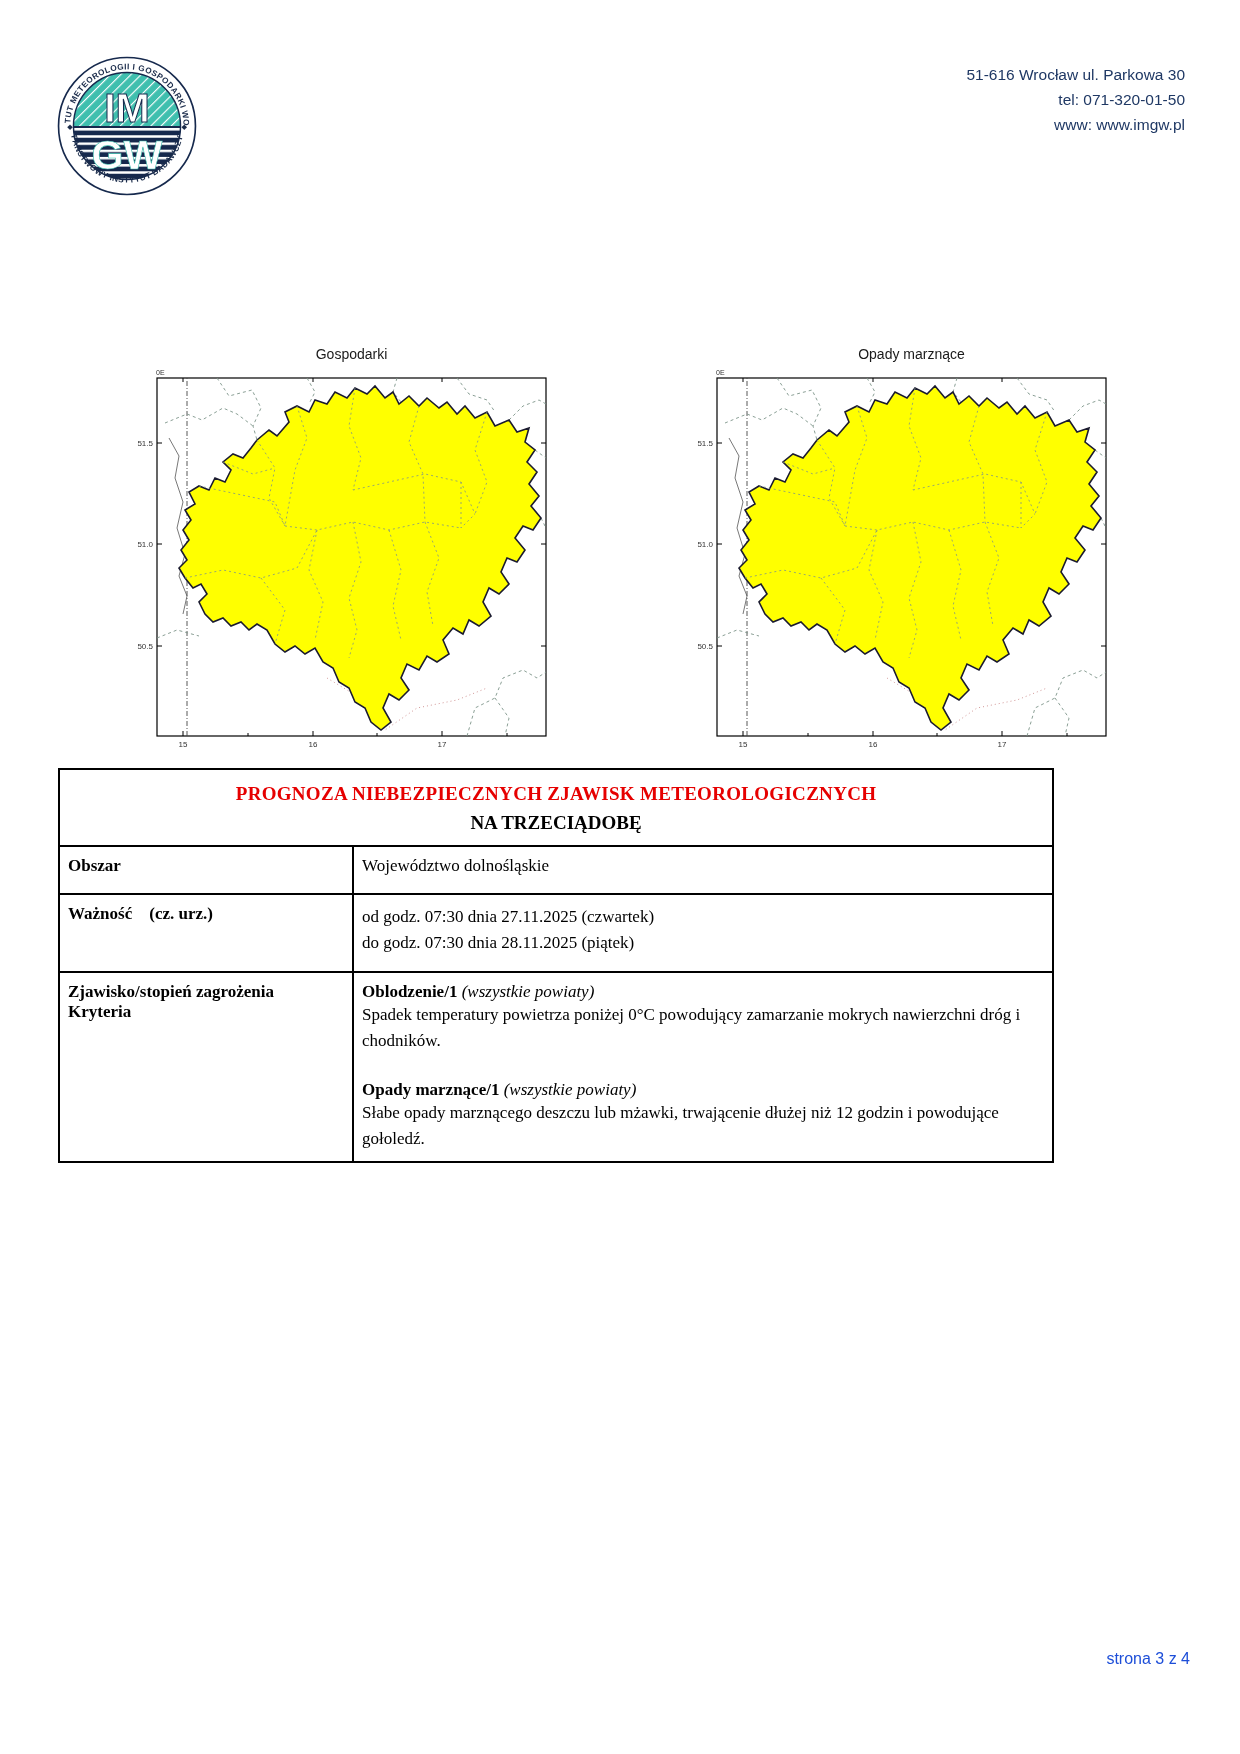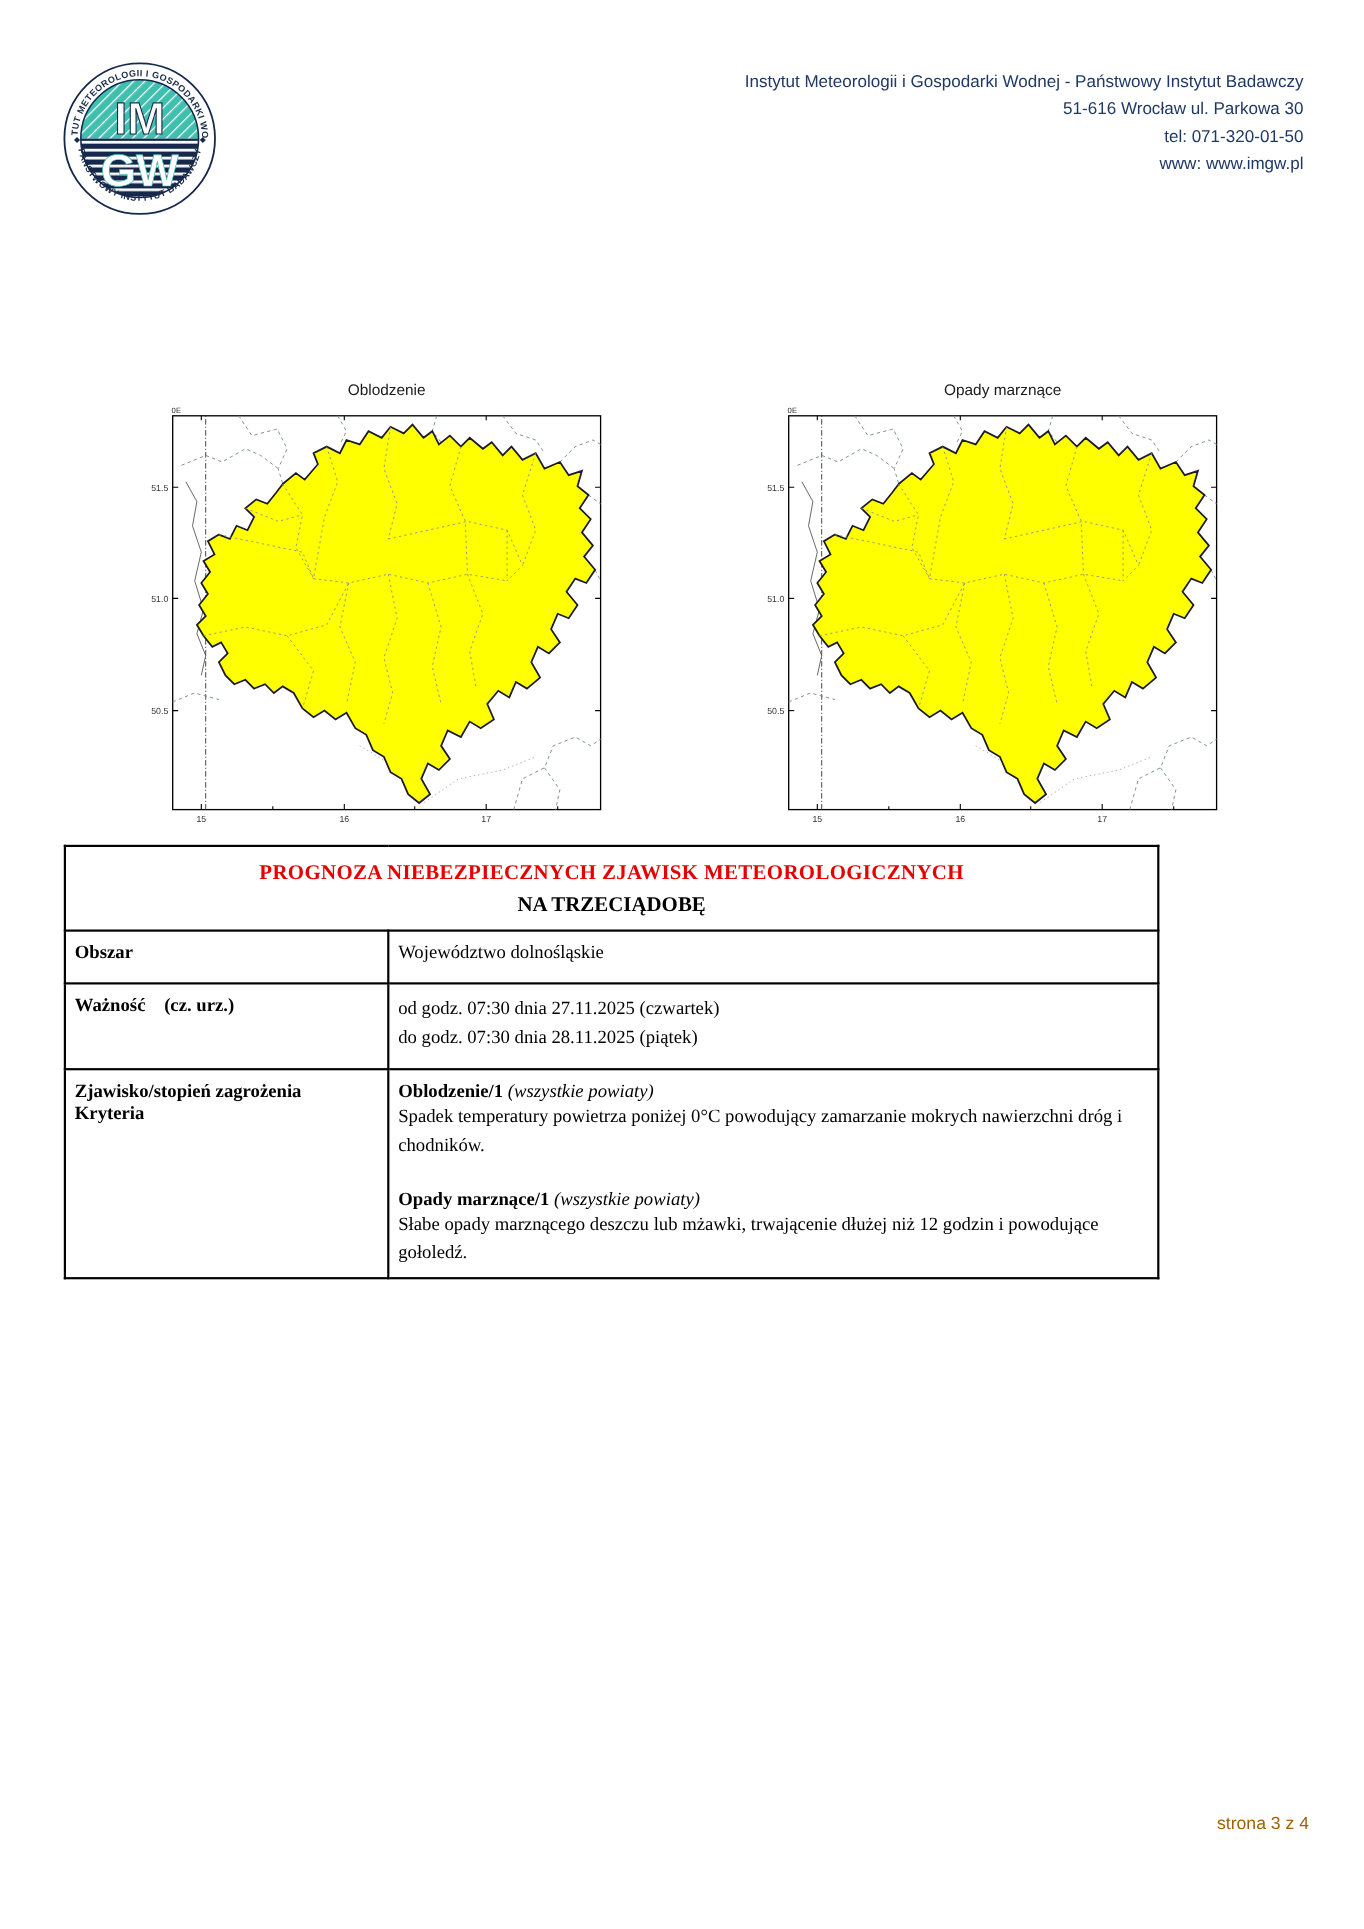--- a/index.html
+++ b/index.html
@@ -36,21 +36,21 @@
   .val-line { line-height:26px; }
   .phen-name { font-weight:bold; }
   .phen-scope { font-style:italic; }
   .phen-desc { line-height:26px; }
   .phen-gap { height:26px; }
   .row-obszar td { height:48px; }
   .row-waznosc td { height:78px; }
   .row-zjawisko td { height:176px; }
 
   
-  .footer-page { position:absolute; right:50px; top:1650px; font-size:16px; color:#a16207; }
+  .footer-page { position:absolute; right:50px; top:1650px; font-size:16px; color:#1d4ed8; }
 </style>
 </head>
 <body>
 
 <div class="page">
 
   <div class="logo-wrap">
     <svg width="140" height="140" viewBox="0 0 136 136">
       <defs>
         <pattern id="diagStripes" width="7" height="7" patternUnits="userSpaceOnUse" patternTransform="rotate(45 0 0)">
@@ -80,28 +80,27 @@
         <textPath href="#arcBottom" startOffset="50%" text-anchor="middle">PAŃSTWOWY INSTYTUT BADAWCZY</textPath>
       </text>
       <text x="68" y="64" text-anchor="middle" font-family="Liberation Sans, sans-serif" font-size="40" font-weight="bold" fill="#ffffff" stroke="#16294d" stroke-width="1">IM</text>
       <text x="68" y="110" text-anchor="middle" font-family="Liberation Sans, sans-serif" font-size="40" font-weight="bold" fill="#ffffff" stroke="#3fbfae" stroke-width="0.6">GW</text>
       <text x="10" y="71" font-size="7" fill="#1a2b4a">◆</text>
       <text x="121" y="71" font-size="7" fill="#1a2b4a">◆</text>
     </svg>
   </div>
 
   <div class="contact">
-    <div class="org-line1">Instytut Meteorologii i Gospodarki Wodnej - Państwowy Instytut Badawczy</div>
     <div>51-616 Wrocław ul. Parkowa 30</div>
     <div>tel: 071-320-01-50</div>
     <div>www: www.imgw.pl</div>
   </div>
 
   <div class="map-block map-left">
-    <div class="map-title">Oblodzenie</div>
+    <div class="map-title">Gospodarki</div>
     <svg class="map-svg" width="450" height="410" viewBox="0 0 450 410">
       <defs>
         <g id="mapContent">
 
           <line x1="30" y1="0" x2="30" y2="358" stroke="#444" stroke-width="0.9" stroke-dasharray="1,2,5,2"></line>
 
           <path d="M 12 60 L 22 78 L 18 100 L 26 124 L 20 150 L 28 176 L 22 198 L 30 218 L 26 236" fill="none" stroke="#555" stroke-width="0.8"></path>
 
           <path d="M 60 0 L 72 18 L 95 12 L 104 30 L 96 48 L 100 62" fill="none" stroke="#7d9489" stroke-width="0.9" stroke-dasharray="3,3"></path>
           <path d="M 8 45 L 30 36 L 45 42 L 66 30 L 80 36 L 96 48" fill="none" stroke="#7d9489" stroke-width="0.9" stroke-dasharray="3,3"></path>

